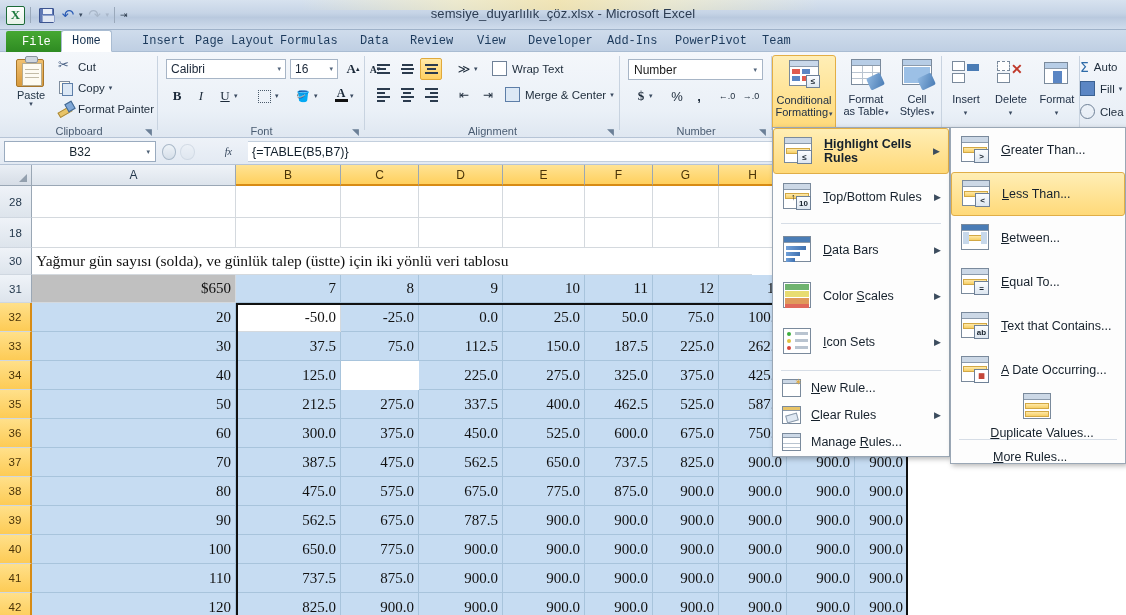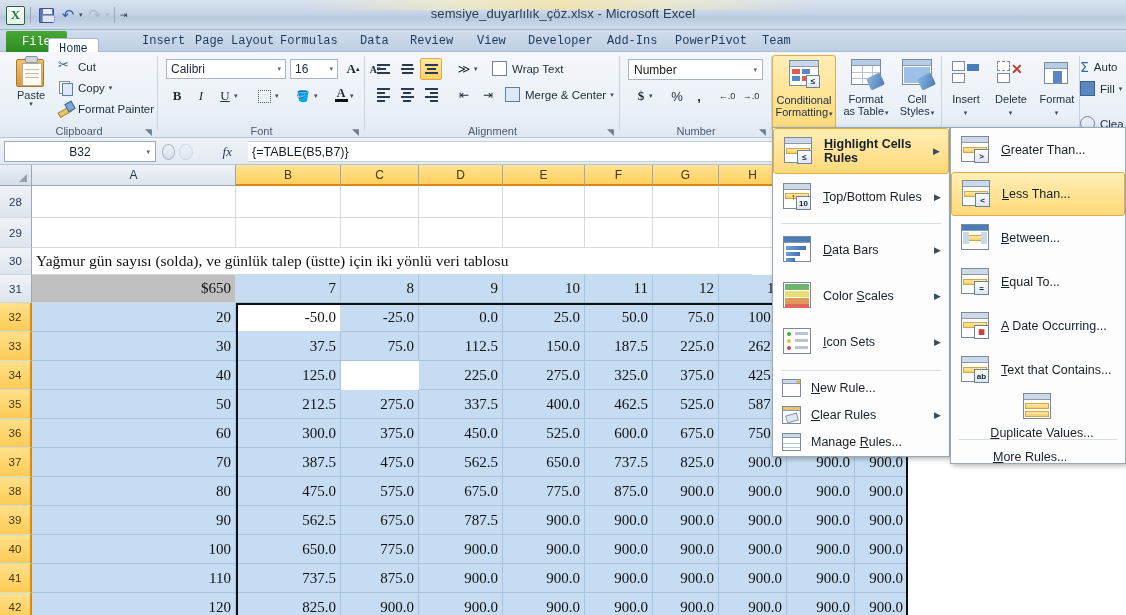--- a/index.html
+++ b/index.html
@@ -134,21 +134,21 @@
     border-bottom:1px solid #b6c4d6;
   }
   .namebox{
     position:absolute;left:4px;top:3px;width:152px;height:21px;background:#fff;
     border:1px solid #9aabbf; display:flex;align-items:center;justify-content:center;
     font-size:12px;color:#16242f;
   }
   .namebox .nb-dd{position:absolute;right:5px;font-size:7px;color:#4d6075;}
   .fbtns{position:absolute;left:162px;top:3px;width:70px;height:21px;display:flex;align-items:center;gap:4px;}
   .fb-circ{width:16px;height:16px;border-radius:50%;background:linear-gradient(to bottom,#eef3f8,#d6dfe9);border:1px solid #a9b8c8;}
-  .fx{font-family:"Liberation Serif",serif;font-style:italic;font-size:13px;color:#2c3e55;}
+  .fx{font-family:"Liberation Serif",serif;font-style:italic;font-size:10px;color:#2c3e55;}
   .fcontent{
     position:absolute;left:248px;top:3px;width:872px;height:21px;background:#fff;
     border:1px solid #c3cfdd;border-left:none;display:flex;align-items:center;padding-left:4px;
     font-size:12.5px;color:#12202c;
   }
 
   
   .gridwrap{ position:absolute; left:0; top:165px; width:1126px; height:450px; background:#fff; }
   .corner{
     position:absolute;left:0;top:0;width:32px;height:21px;
@@ -254,21 +254,21 @@
         </div>
       <span class="mini-tri dim">▾</span>
       <div class="sep"></div>
       <span class="qat-more">⇥</span>
     </div>
     <div class="win-title">semsiye_duyarlılık_çöz.xlsx  -  Microsoft Excel</div>
   </div>
 
   <div class="tabstrip">
     <div class="tab file" style="left:6px;">File</div>
-    <div class="tab active" style="left:48px;margin-top:8px;">Home</div>
+    <div class="tab active" style="left:61px;">Home</div>
     <div class="tab" style="left:132px;">Insert</div>
     <div class="tab" style="left:185px;">Page Layout</div>
     <div class="tab" style="left:270px;">Formulas</div>
     <div class="tab" style="left:350px;">Data</div>
     <div class="tab" style="left:400px;">Review</div>
     <div class="tab" style="left:467px;">View</div>
     <div class="tab" style="left:518px;">Developer</div>
     <div class="tab" style="left:597px;">Add-Ins</div>
     <div class="tab" style="left:665px;">PowerPivot</div>
     <div class="tab" style="left:752px;">Team</div>
@@ -517,21 +517,21 @@
     <div class="group" style="left:1080px;width:46px;">
       <div class="cb-item" style="left:0px;top:7px;">
         <span style="font-size:14px;color:#2d6ba8;font-family:'DejaVu Sans',sans-serif;">Σ</span>
         <span>Auto</span>
       </div>
       <div class="cb-item" style="left:0px;top:29px;">
         <span class="mini-ico" style="background:#5b86c4;border:1px solid #3b6192;"></span>
         <span>Fill</span>
           <span class="mini-tri">▾</span>
       </div>
-      <div class="cb-item" style="left:0px;top:64px;">
+      <div class="cb-item" style="left:0px;top:52px;">
         <span class="mini-ico" style="border:1px solid #6f8197;border-radius:50%;"></span>
         <span>Clea</span>
       </div>
     </div>
 
   </div>
 
   <div class="fbar">
     <div class="namebox">
       <span>B32</span>
@@ -556,21 +556,21 @@
     <div class="colhead sel" style="left:585px;width:68px;">F</div>
     <div class="colhead sel" style="left:653px;width:66px;">G</div>
     <div class="colhead sel" style="left:719px;width:68px;">H</div>
     <div class="colhead" style="left:787px;width:68px;"></div>
     <div class="colhead" style="left:855px;width:68px;"></div>
     <div class="colhead" style="left:923px;width:68px;"></div>
     <div class="colhead" style="left:991px;width:68px;"></div>
     <div class="colhead" style="left:1059px;width:67px;"></div>
 
     <div class="rowhead" style="top:21px;height:32px;">28</div>
-    <div class="rowhead" style="top:53px;height:30px;">29</div>
+    <div class="rowhead" style="top:53px;height:30px;">18</div>
     <div class="rowhead" style="top:83px;height:27px;">30</div>
     <div class="rowhead" style="top:110px;height:28px;">31</div>
     <div class="rowhead sel" style="top:138px;height:29px;">32</div>
     <div class="rowhead sel" style="top:167px;height:29px;">33</div>
     <div class="rowhead sel" style="top:196px;height:29px;">34</div>
     <div class="rowhead sel" style="top:225px;height:29px;">35</div>
     <div class="rowhead sel" style="top:254px;height:29px;">36</div>
     <div class="rowhead sel" style="top:283px;height:29px;">37</div>
     <div class="rowhead sel" style="top:312px;height:29px;">38</div>
     <div class="rowhead sel" style="top:341px;height:29px;">39</div>
@@ -861,38 +861,38 @@
               <span class="band" style="top:10px"></span>
               <span class="badge sm">=</span>
             </span>
           </span>
           <span class="mlabel"><span class="u">E</span>qual To...</span>
         </div>
         <div class="mitem" style="height: 44px;">
           <span class="mico">
             <span class="ssico">
               <span class="hdr"></span>
+              <span class="band" style="top:10px"></span>
+              <span class="badge sm">ab</span>
+            </span>
+          </span>
+          <span class="mlabel"><span class="u">T</span>ext that Contains...</span>
+        </div>
+        <div class="mitem" style="height: 44px;">
+          <span class="mico">
+            <span class="ssico">
+              <span class="hdr"></span>
               <span class="band" style="top:9px"></span>
               <span class="badge sm" style="background:#fff">
                 <span style="font-size:7px;color:#c0392b">▦</span>
               </span>
             </span>
           </span>
           <span class="mlabel"><span class="u">A</span> Date Occurring...</span>
         </div>
-        <div class="mitem" style="height: 44px;">
-          <span class="mico">
-            <span class="ssico">
-              <span class="hdr"></span>
-              <span class="band" style="top:10px"></span>
-              <span class="badge sm">ab</span>
-            </span>
-          </span>
-          <span class="mlabel"><span class="u">T</span>ext that Contains...</span>
-        </div>
         <div class="mitem" style="height: 44px; flex-direction: column;">
           <span class="mico">
             <span class="ssico">
               <span class="hdr"></span>
               <span class="band" style="top:9px"></span>
               <span class="band" style="top:17px"></span>
             </span>
           </span>
           <span class="mlabel"><span class="u">D</span>uplicate Values...</span>
         </div>

